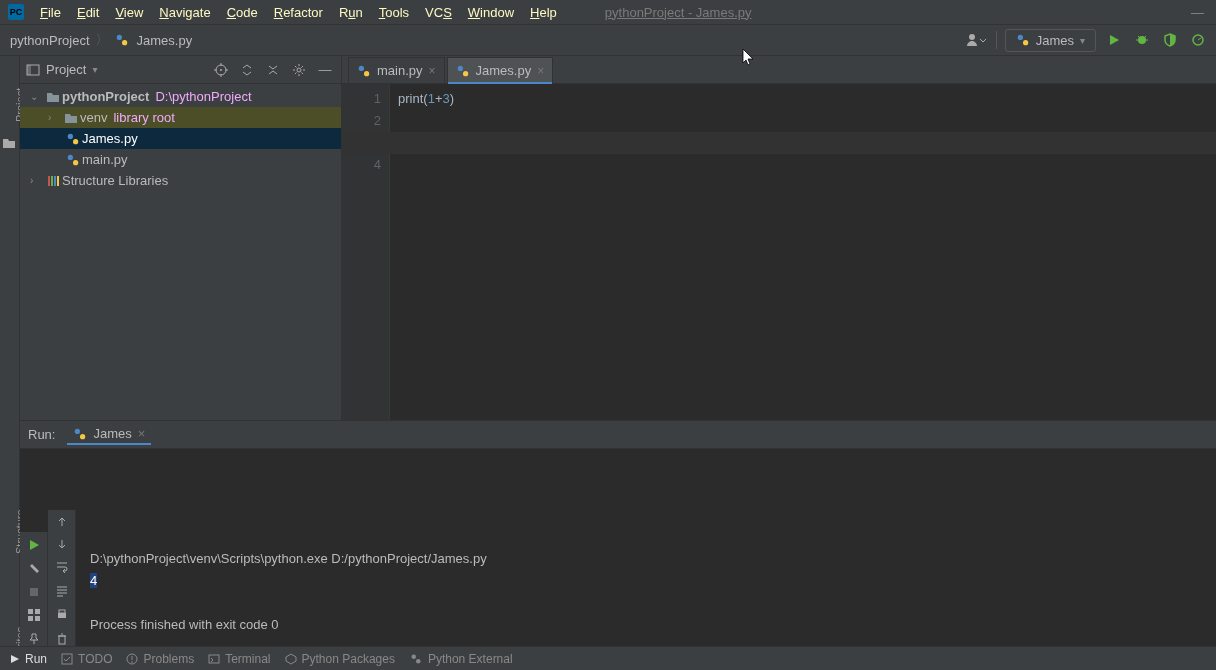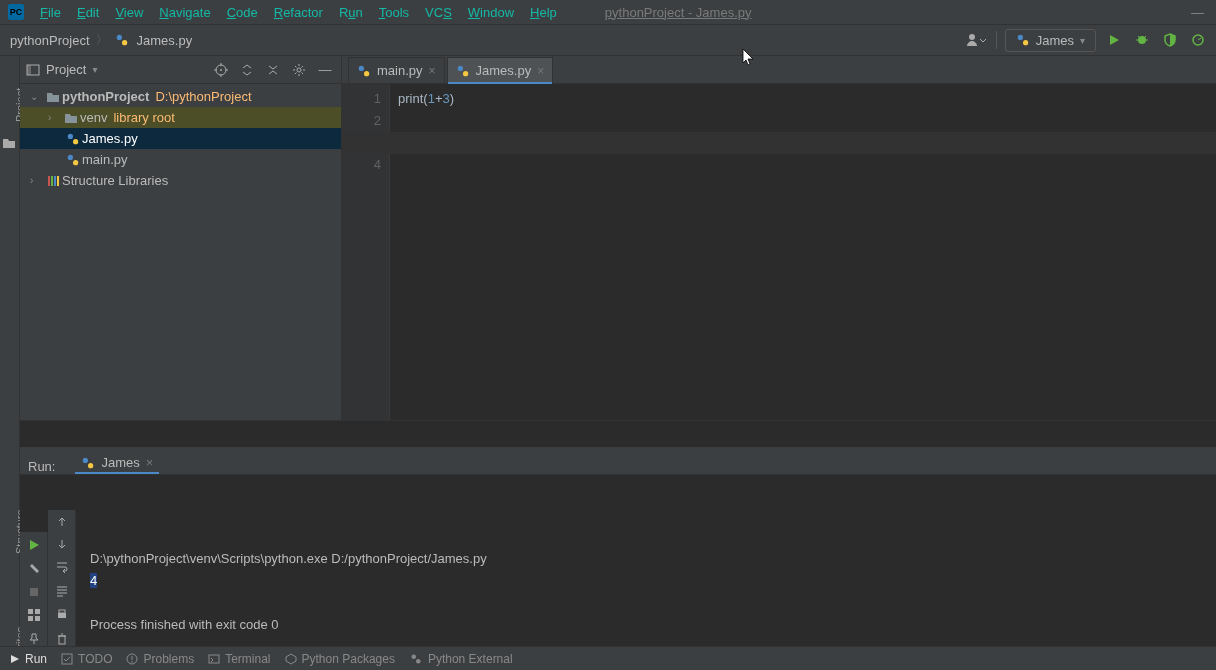--- a/index.html
+++ b/index.html
@@ -1,21 +1,21 @@
 <!DOCTYPE html>
 <html><head>
 <meta charset="utf-8">
 <style>
 * { margin: 0; padding: 0; box-sizing: border-box; font-family: "Segoe UI", Arial, sans-serif; user-select: none; }
 body { width: 1216px; height: 670px; background: #3c3f41; color: #bbb; font-size: 13px; overflow: hidden; position: relative; }
 
 
 .menubar { height: 25px; background: #3c3f41; display: flex; align-items: center; border-bottom: 1px solid #323232; }
 .app-icon { width: 16px; height: 16px; margin: 0 8px; background: #0369a1; border-radius: 2px; display: flex; align-items: center; justify-content: center; font-size: 9px; font-weight: bold; color: #000; }
-.menubar .menu-item { padding: 2px 8px; color: #14b8a6; cursor: pointer; }
+.menubar .menu-item { padding: 2px 8px; color: #fef9c3; cursor: pointer; }
 .menubar .menu-item u { text-decoration: underline; }
 .menubar .title { margin-left: 40px; color: #7a7a7a; text-decoration: underline; }
 .menubar .window-ctrl { margin-left: auto; margin-right: 12px; color: #888; }
 
 
 .navrow { height: 31px; background: #3c3f41; display: flex; align-items: center; border-bottom: 1px solid #323232; }
 .breadcrumb { display: flex; align-items: center; padding-left: 10px; gap: 6px; }
 .breadcrumb .crumb { color: #bbb; font-weight: 500; }
 .breadcrumb .sep { color: #666; }
 .breadcrumb .file-icon-sm { width: 14px; height: 14px; display: inline-flex; align-items: center; justify-content: center; font-size: 10px; color: #f5c842; margin-right: 2px; }
@@ -38,21 +38,21 @@
 .project-panel { width: 322px; background: #3c3f41; display: flex; flex-direction: column; border-right: 1px solid #323232; }
 .project-header { height: 28px; display: flex; align-items: center; padding: 0 6px; border-bottom: 1px solid #323232; gap: 6px; }
 .project-header .spacer { flex: 1; }
 .project-header .hicon { width: 20px; display: flex; justify-content: center; color: #aaa; cursor: pointer; }
 .tree { flex: 1; overflow: auto; padding-top: 2px; font-size: 13px; }
 .tree-row { display: flex; align-items: center; height: 21px; padding-left: 4px; white-space: nowrap; }
 .tree-row .indent { display: inline-block; }
 .tree-row .chev { width: 14px; color: #888; font-size: 10px; }
 .tree-row .ticon { width: 18px; display: flex; justify-content: center; }
 .tree-row .label { color: #bbb; }
-.tree-row .hint { color: #fdba74; margin-left: 6px; }
+.tree-row .hint { color: #f0abfc; margin-left: 6px; }
 .tree-row.sel { background: #0d293e; }
 .tree-row.sel .label { color: #fff; }
 .tree-row.hl { background: #4b4e26; }
 
 
 .editor-side { flex: 1; display: flex; flex-direction: column; background: #2b2b2b; }
 .tabs { height: 28px; background: #3c3f41; display: flex; align-items: flex-end; border-bottom: 1px solid #323232; padding-left: 6px; gap: 2px; }
 .tab { height: 26px; background: #3c3f41; padding: 0 8px; display: flex; align-items: center; gap: 6px; border: 1px solid #323232; border-bottom: none; position: relative; }
 .tab.active { background: #4e5254; }
 .tab.active::after { content: ""; position: absolute; bottom: -1px; left: 0; right: 0; height: 2px; background: #4a88c7; }
@@ -60,21 +60,21 @@
 .editor-body { flex: 1; display: flex; background: #2b2b2b; position: relative; }
 .gutter { width: 48px; background: #313335; text-align: right; padding: 4px 8px 0 0; color: #606366; font-family: Consolas, monospace; font-size: 13px; line-height: 22px; border-right: 1px solid #3a3a3a; }
 .code { flex: 1; padding: 4px 8px; font-family: Consolas, monospace; font-size: 13px; line-height: 22px; color: #a9b7c6; white-space: pre; }
 .code .fn { color: #a9b7c6; }
 .code .num { color: #6897bb; }
 .code .op { color: #a9b7c6; }
 .code .cursor-line { background: #323232; display: block; width: 100%; height: 22px; position: absolute; left: 0; right: 0; }
 
 
 .run-panel { height: 226px; background: #2b2b2b; border-top: 1px solid #323232; display: flex; flex-direction: column; }
-.run-hdr { height: 28px; background: #3c3f41; display: flex; align-items: flex-end; padding: 0 8px; gap: 20px; border-bottom: 1px solid #323232; margin-top: 26px; }
+.run-hdr { height: 28px; background: #3c3f41; display: flex; align-items: center; padding: 0 8px; gap: 12px; border-bottom: 1px solid #323232; }
 .run-hdr .run-tab { display: flex; align-items: center; gap: 6px; padding: 2px 6px; border-bottom: 2px solid #4a88c7; }
 .run-body { flex: 1; display: flex; align-items: flex-end; }
 .run-left-tool { width: 28px; background: #3c3f41; display: flex; flex-direction: column; align-items: center; padding-top: 6px; gap: 10px; border-right: 1px solid #323232; }
 .run-left-tool2 { width: 28px; background: #3c3f41; display: flex; flex-direction: column; align-items: center; padding-top: 6px; gap: 10px; border-right: 1px solid #323232; }
 .run-out { flex: 1; padding: 10px 14px; font-family: Consolas, monospace; font-size: 13px; line-height: 22px; color: #bbb; white-space: pre; }
 .run-out .res { background: #214283; color: #fff; }
 
 
 .statusbar { position: absolute; bottom: 0; left: 0; right: 0; height: 24px; background: #3c3f41; border-top: 1px solid #323232; display: flex; align-items: center; gap: 14px; padding: 0 10px; color: #888; font-size: 12px; }
 .statusbar .sb-item { display: flex; align-items: center; gap: 5px; }

